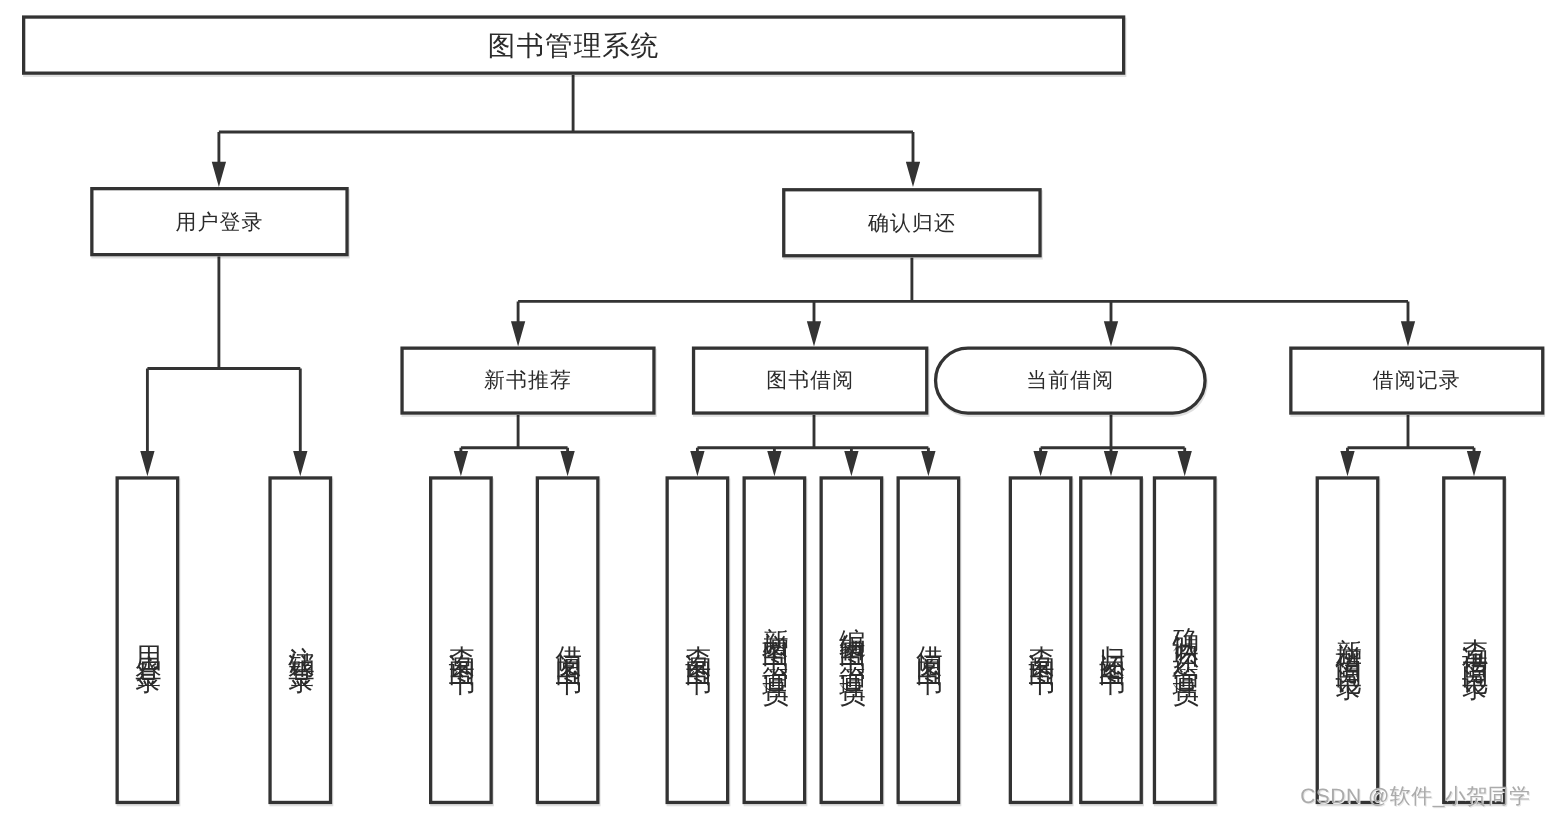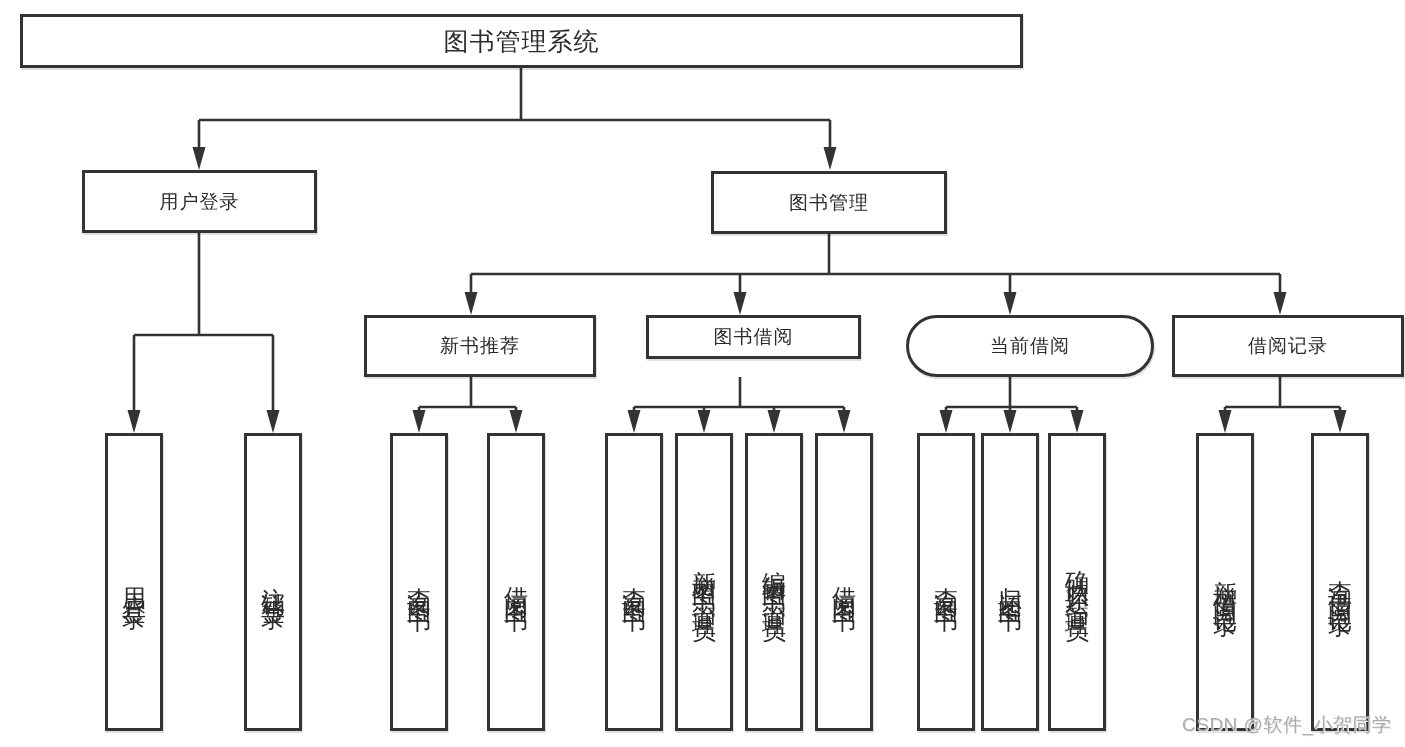--- a/index.html
+++ b/index.html
@@ -76,30 +76,30 @@
   </svg>
 
   <div class="node root h" style="left:20px;top:14px;width:1003px;height:54px;">
     <span>图书管理系统</span>
   </div>
 
   <div class="node h" style="left:82px;top:170px;width:235px;height:63px;">
     <span>用户登录</span>
   </div>
   <div class="node h" style="left:711px;top:171px;width:236px;height:63px;">
-    <span>图书管理</span>
+    <span>确认归还</span>
   </div>
 
   <div class="node h" style="left:364px;top:315px;width:232px;height:62px;">
     <span>新书推荐</span>
   </div>
-  <div class="node h" style="left:646px;top:315px;width:215px;height:44px;">
+  <div class="node h" style="left:629px;top:315px;width:215px;height:62px;">
     <span>图书借阅</span>
   </div>
-  <div class="node h" style="left:906px;top:315px;width:248px;height:62px;border-radius:31px;">
+  <div class="node h" style="left:849px;top:315px;width:248px;height:62px;border-radius:31px;">
     <span>当前借阅</span>
   </div>
   <div class="node h" style="left:1172px;top:315px;width:232px;height:62px;">
     <span>借阅记录</span>
   </div>
 
   <div class="node leaf" style="left:105px;top:433px;width:58px;height:298px;">
     <span>用户登录</span>
   </div>
   <div class="node leaf" style="left:244px;top:433px;width:58px;height:298px;">

